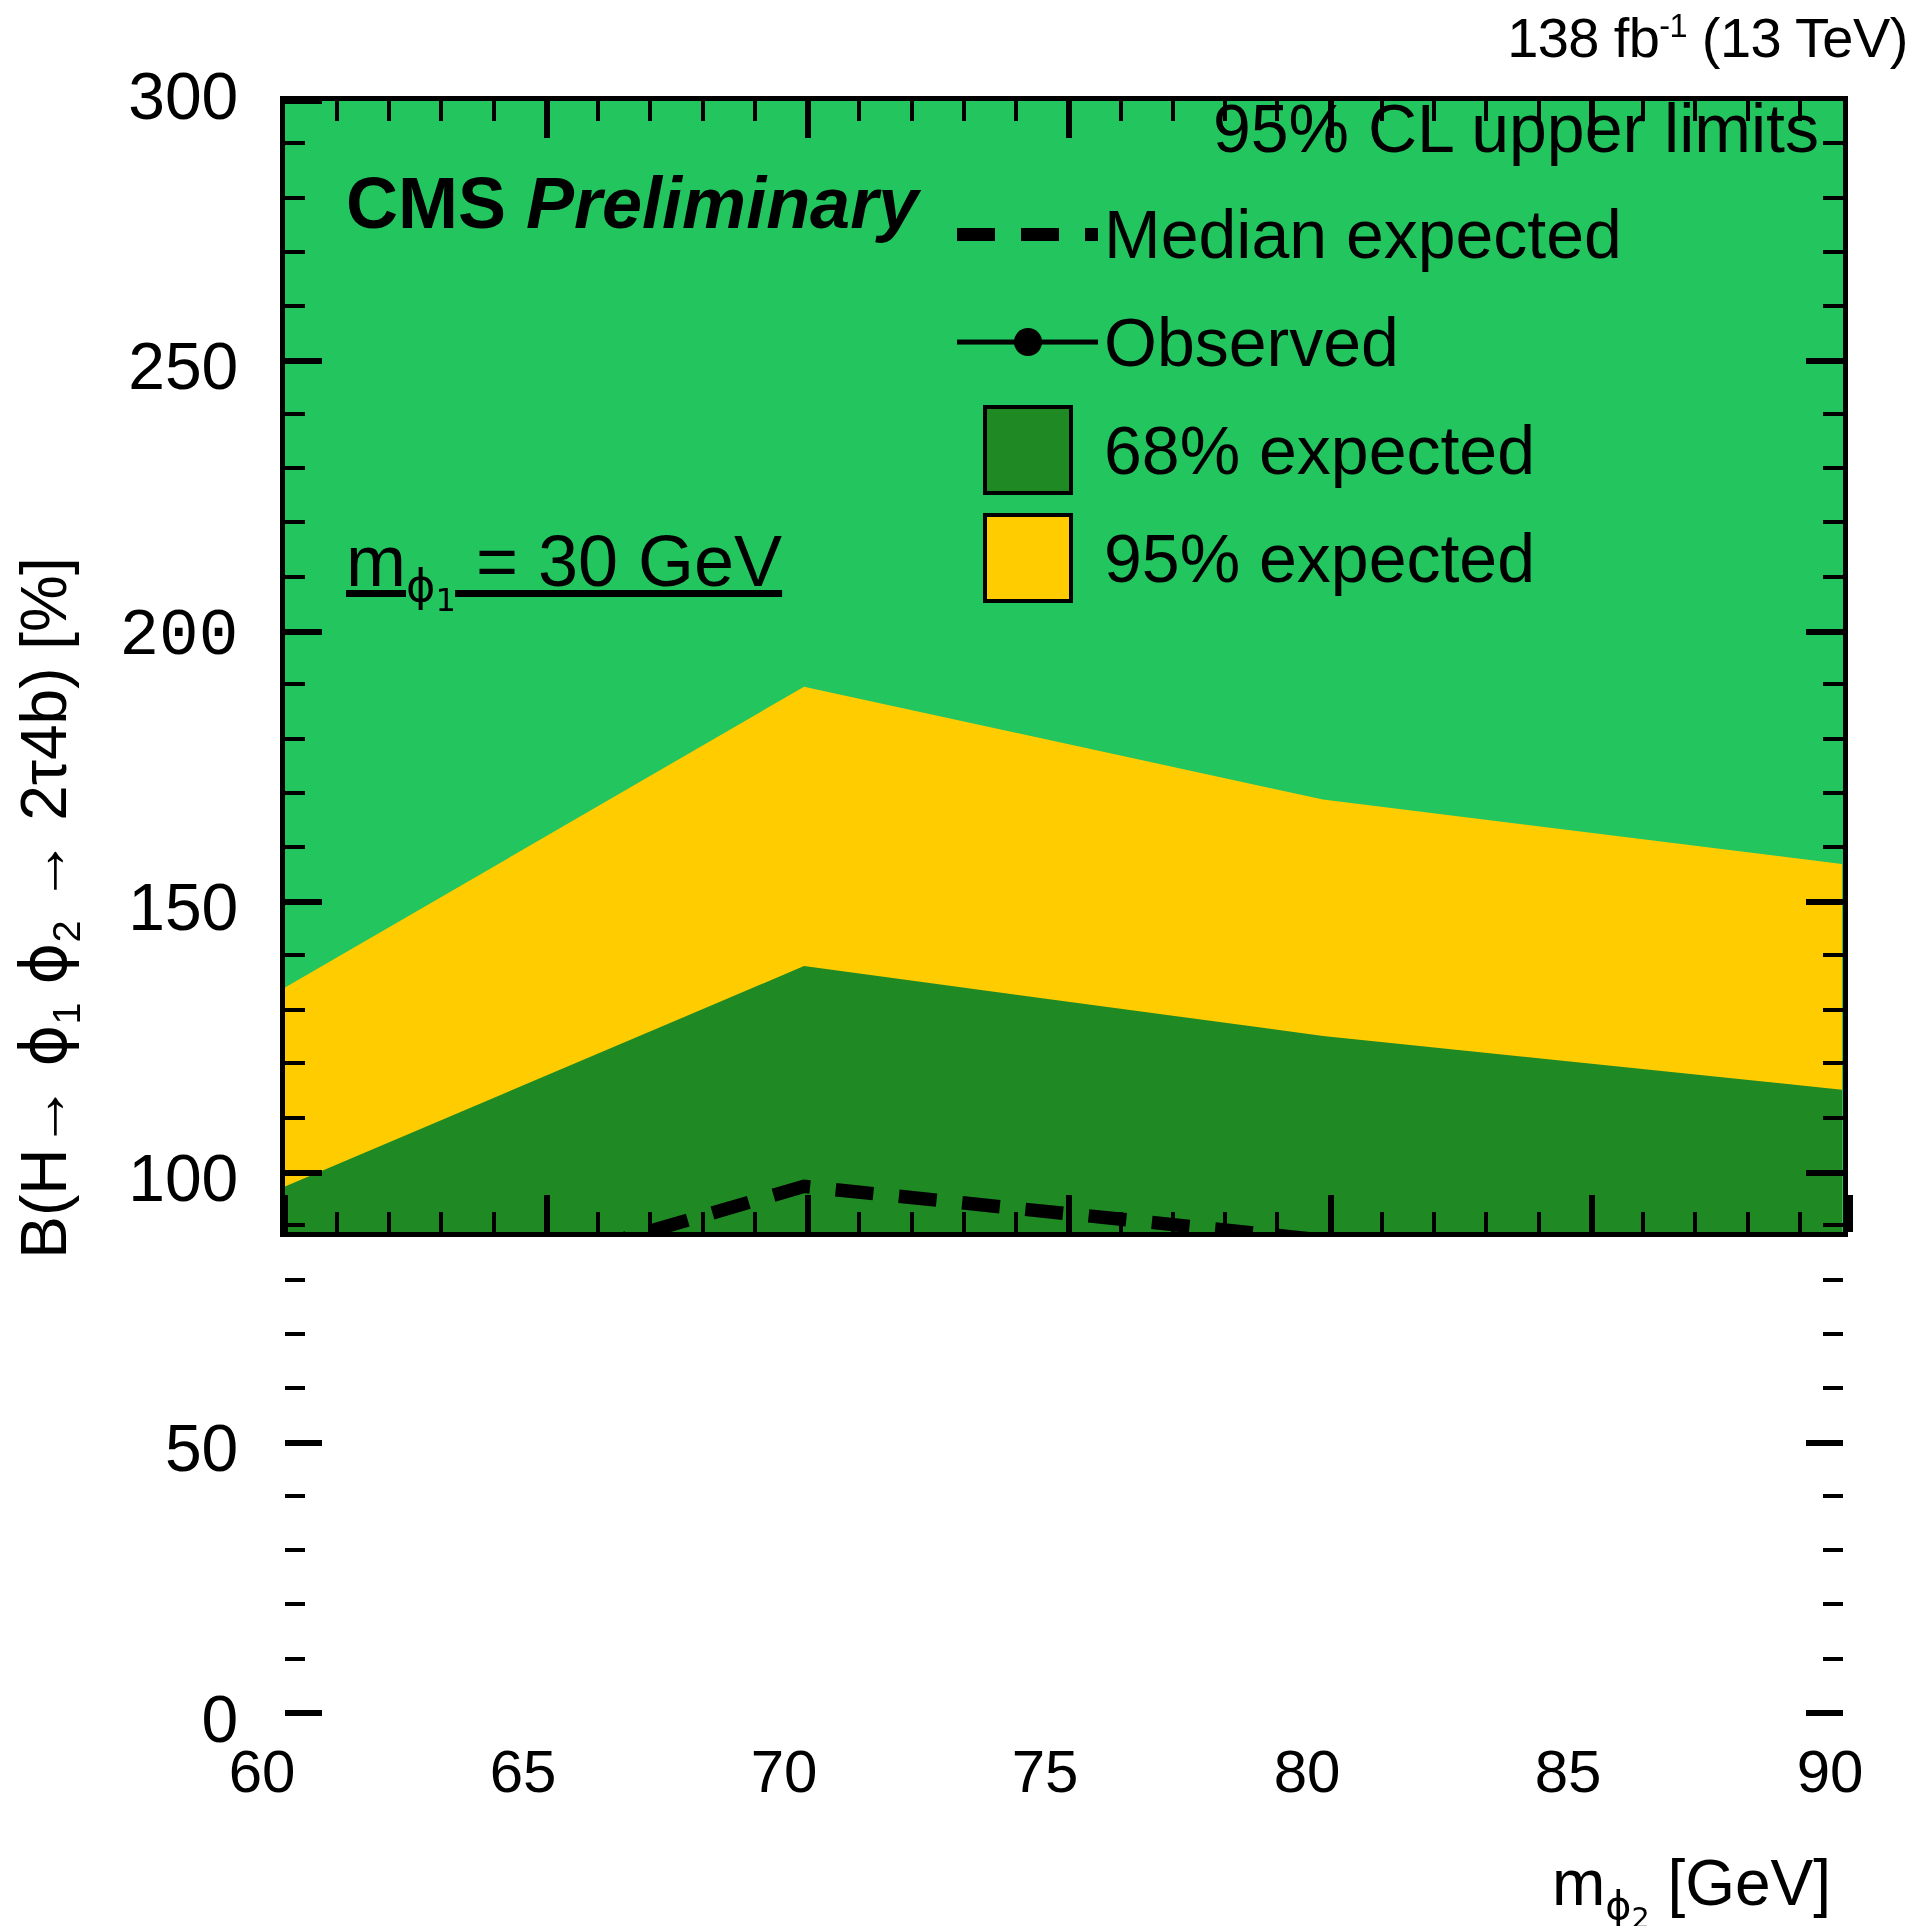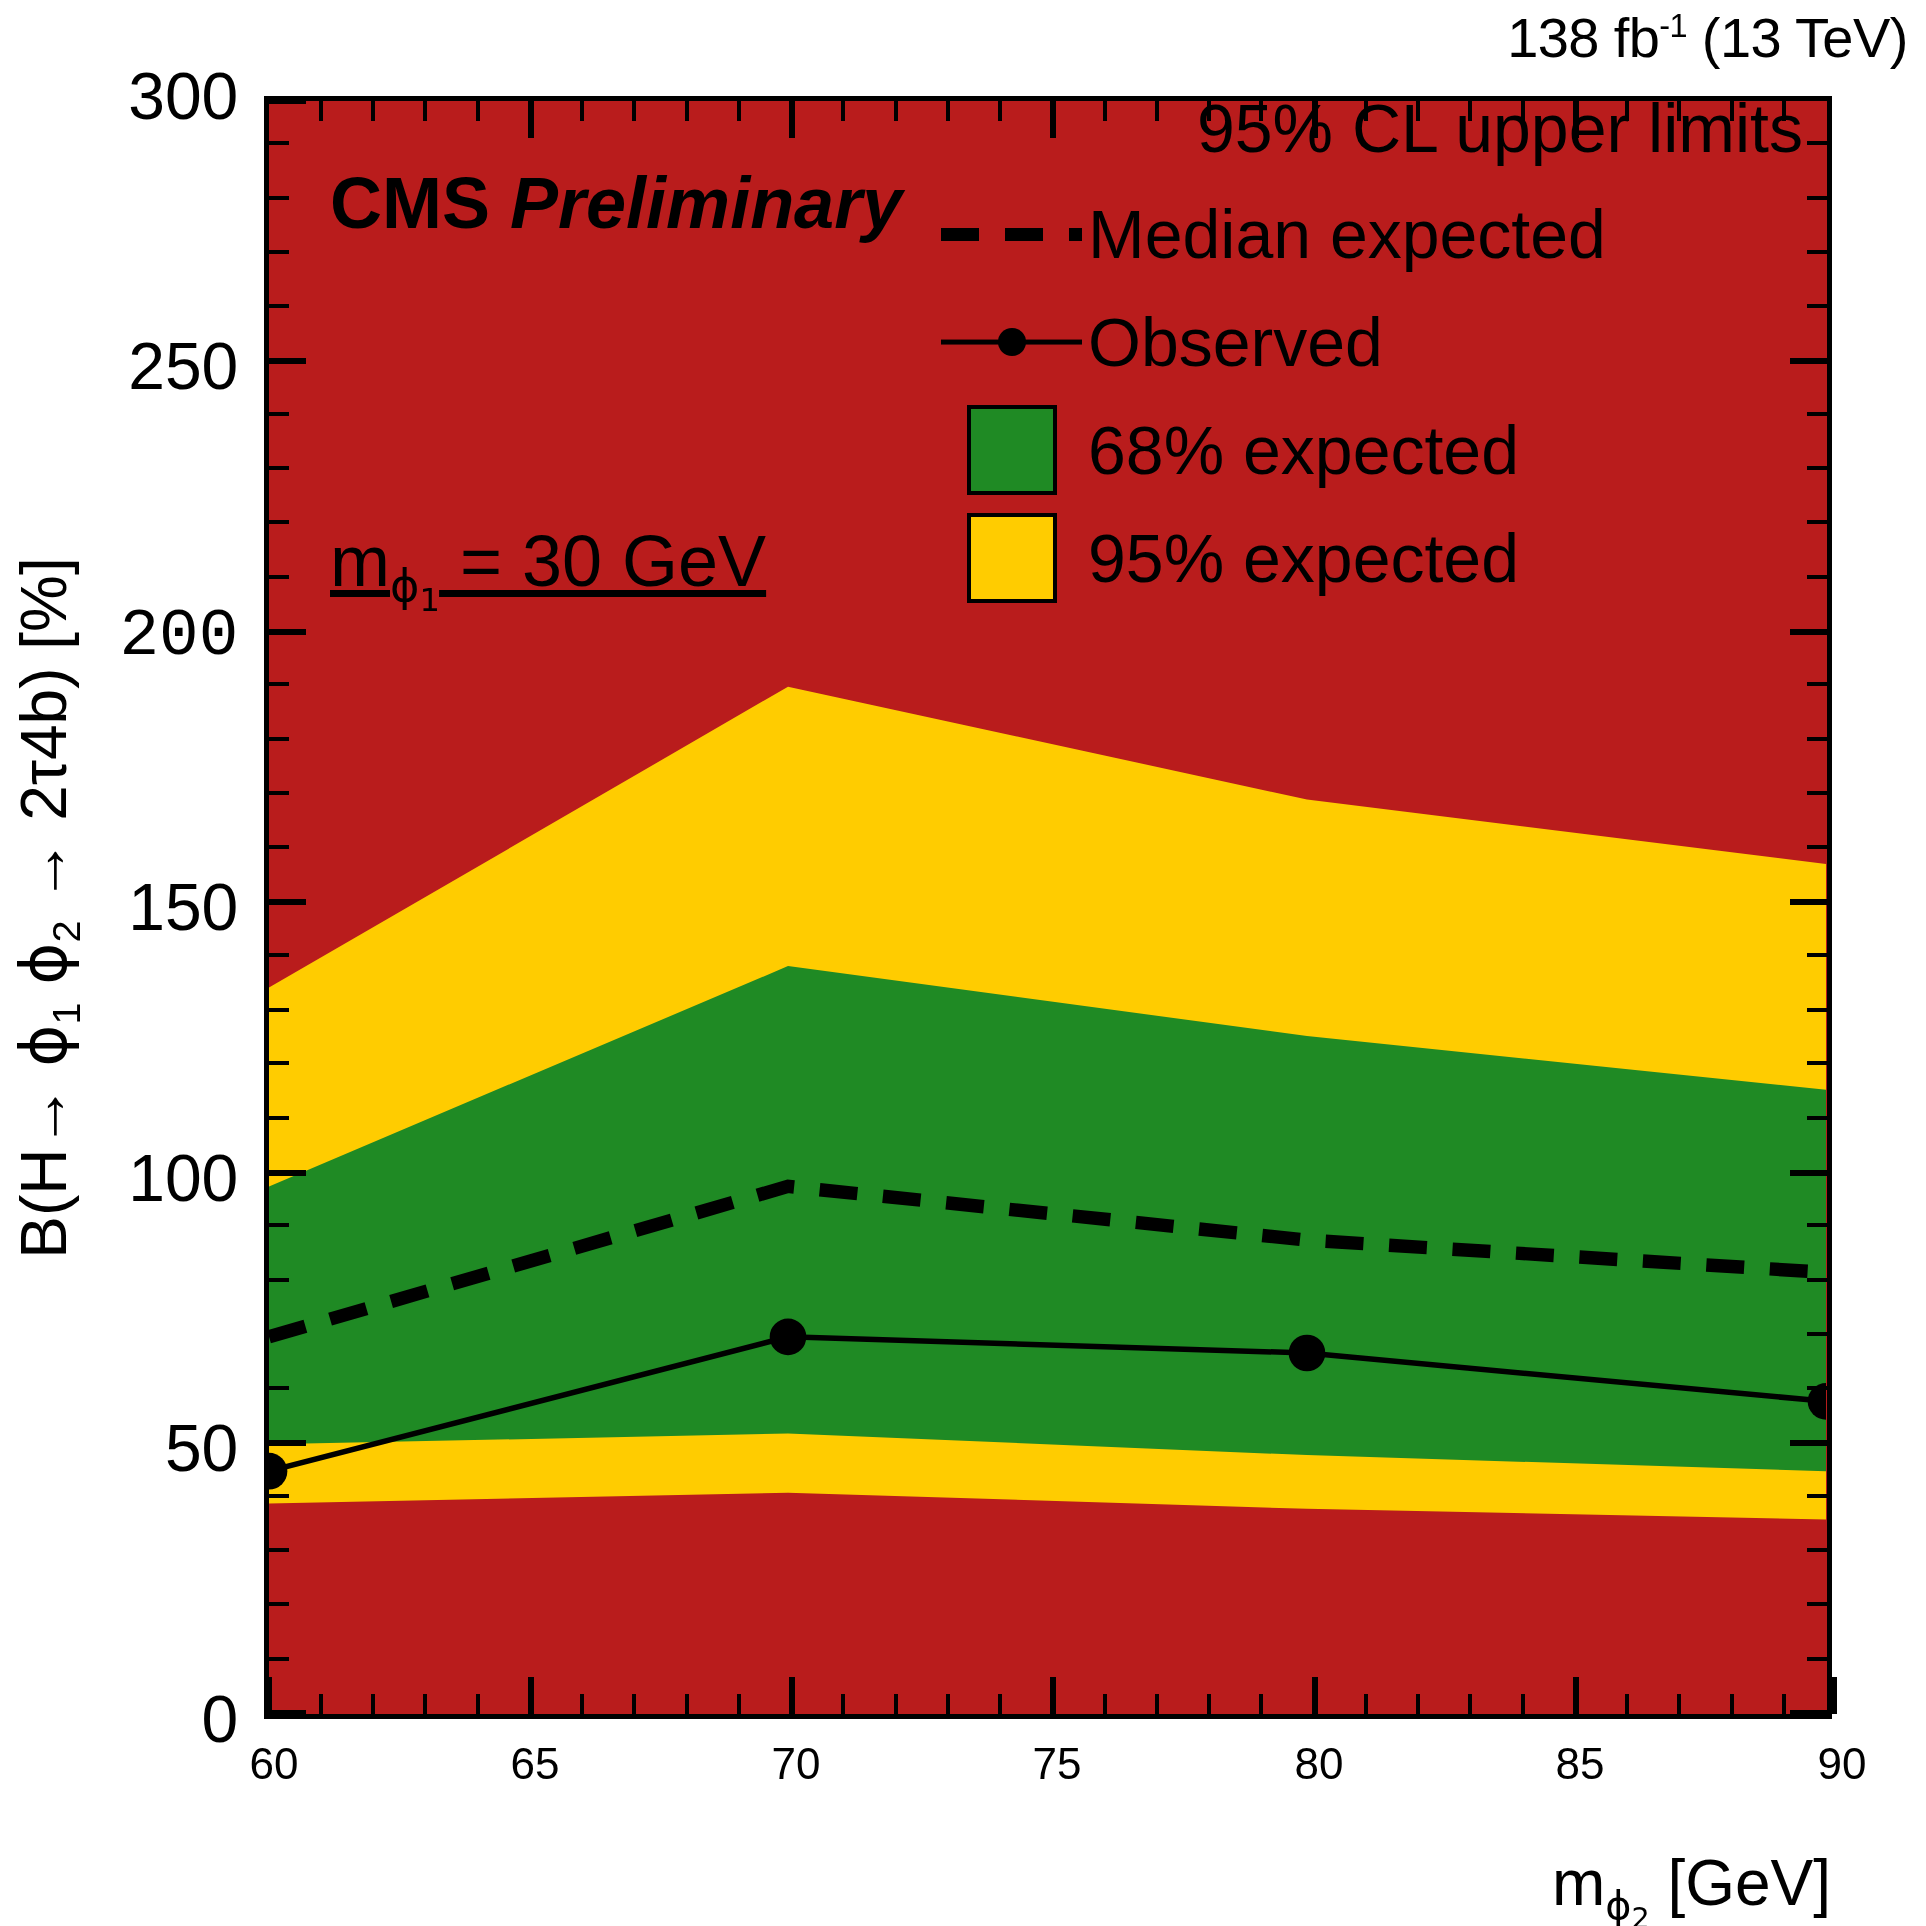--- a/index.html
+++ b/index.html
@@ -7,40 +7,40 @@
        font-family:"Liberation Sans",sans-serif;color:#000;}
 
   #stage{position:absolute;left:0;top:0;width:1926px;height:1926px;}
 
   
   .lumi{position:absolute;right:18.3px;top:4.9px;font-size:56px;font-weight:400;
         white-space:nowrap;letter-spacing:-0.6px;}
   .lumi sup{font-size:0.58em;vertical-align:super;}
 
   
-  #frame{position:absolute;left:264px;top:96px;width:1568px;height:1623px;
-         box-sizing:border-box;border:5.5px solid #000;background:#b91c1c;}
+  #frame{position:absolute;left:280px;top:96px;width:1568px;height:1141px;
+         box-sizing:border-box;border:5.5px solid #000;background:#22c55e;}
   #clip{position:absolute;left:0;top:0;width:100%;height:100%;overflow:hidden;}
   #clip svg{display:block;}
 
   
   .tick{position:absolute;background:#000;}
   .ytick-major{left:0;width:37px;height:5.5px;}
   .ytick-minor{left:0;width:19.6px;height:4.3px;}
   .xtick-major{bottom:0;width:5.5px;height:37px;}
   .xtick-minor{bottom:0;width:4.3px;height:19.6px;}
   .ytick-major-r{right:0;width:37px;height:5.5px;}
   .ytick-minor-r{right:0;width:19.6px;height:4.3px;}
   .xtick-major-t{top:0;width:5.5px;height:37px;}
   .xtick-minor-t{top:0;width:4.3px;height:19.6px;}
   .ylabel-holder{position:absolute;left:0;top:0;width:1926px;height:1926px;}
   .ylabtxt{position:absolute;font-size:66px;line-height:1;text-align:right;
            white-space:nowrap;transform:translateY(-50%);}
-  .xlabtxt{position:absolute;font-size:44px;line-height:1;white-space:nowrap;
-           transform:translateX(-50%);margin-left:12px;}
+  .xlabtxt{position:absolute;font-size:60px;line-height:1;white-space:nowrap;
+           transform:translateX(-50%);}
   .ytitle-wrap{position:absolute;left:7.3px;top:96px;height:1623px;width:73px;}
   .ytitle-rot{position:absolute;left:50%;top:50%;
               transform:translate(-50%,-50%) rotate(-90deg);
               font-size:64px;white-space:nowrap;}
   .xtitle{position:absolute;right:95px;top:1846px;font-size:64px;white-space:nowrap;}
 
   sub{font-size:0.62em;vertical-align:sub;line-height:0;}
   sub sub{font-size:0.72em;}
   .phi{font-family:"DejaVu Sans",sans-serif;}
 

